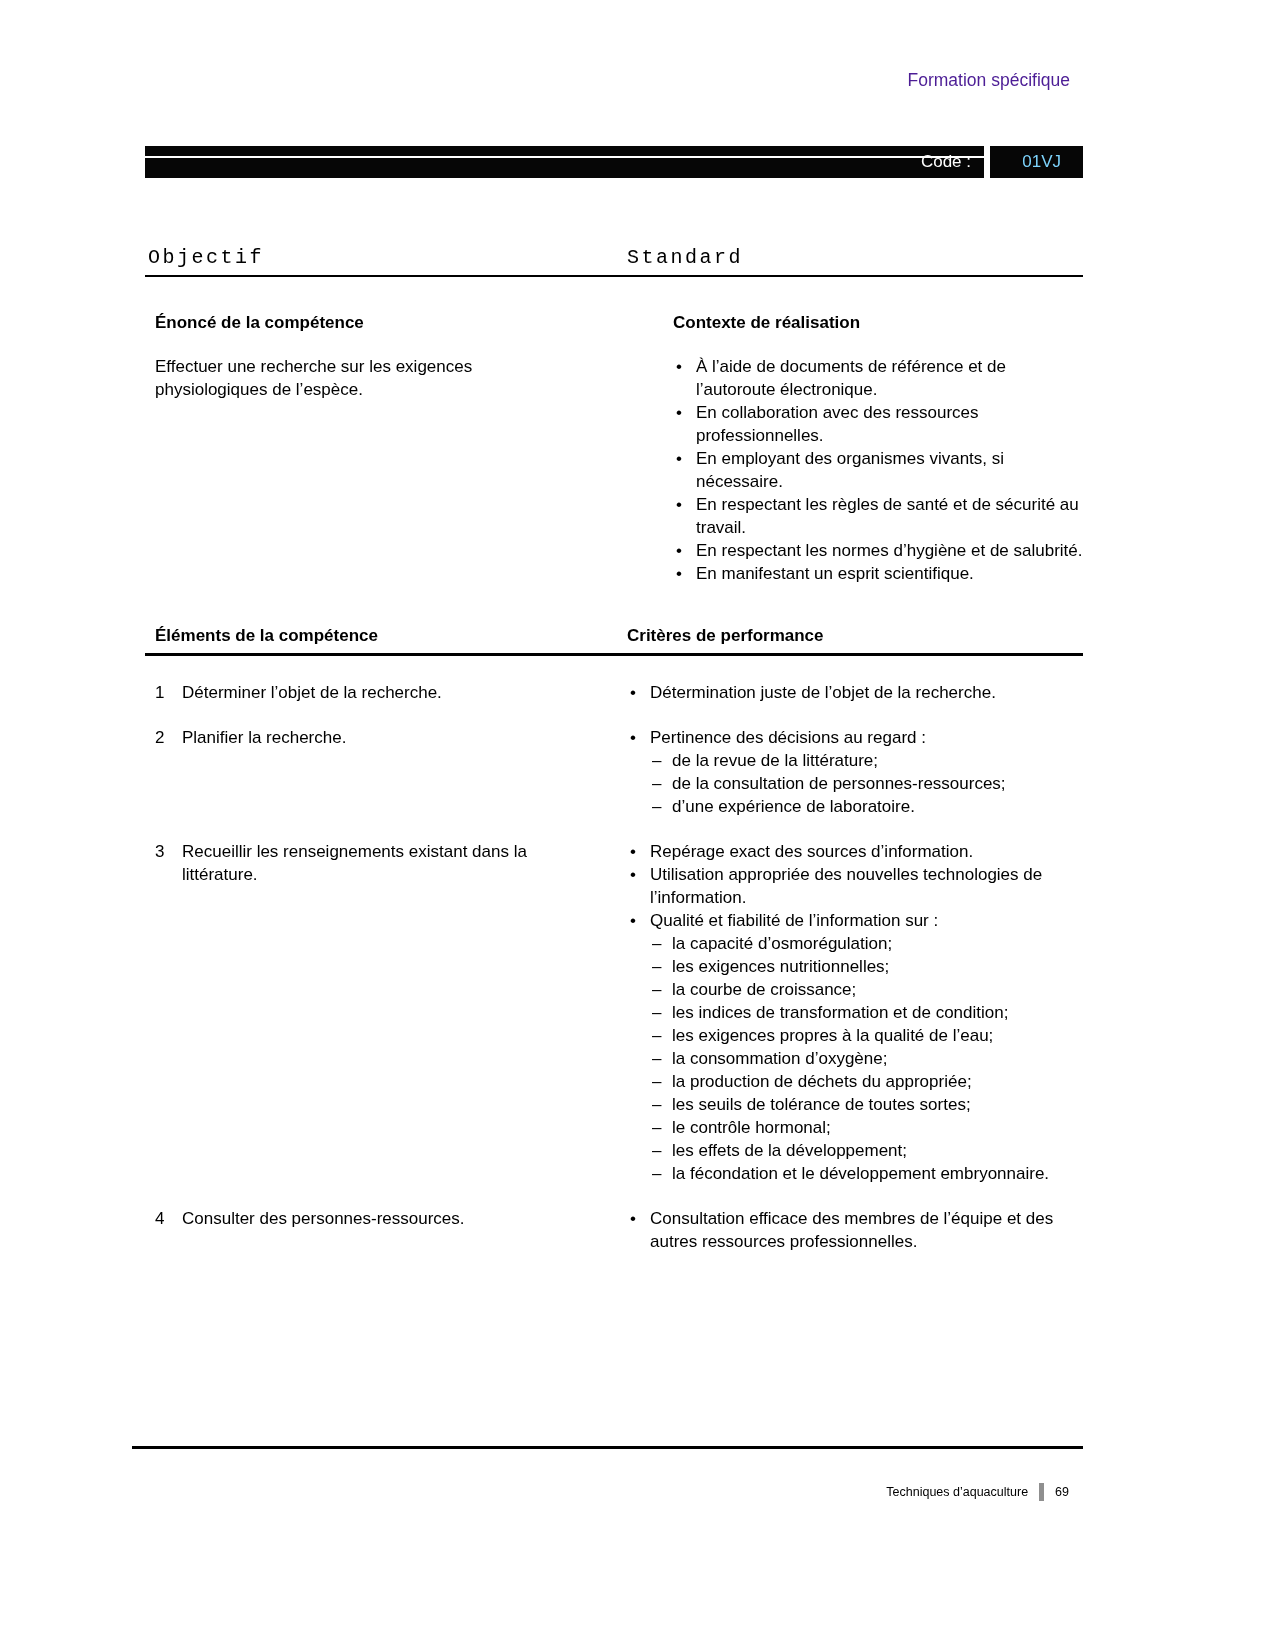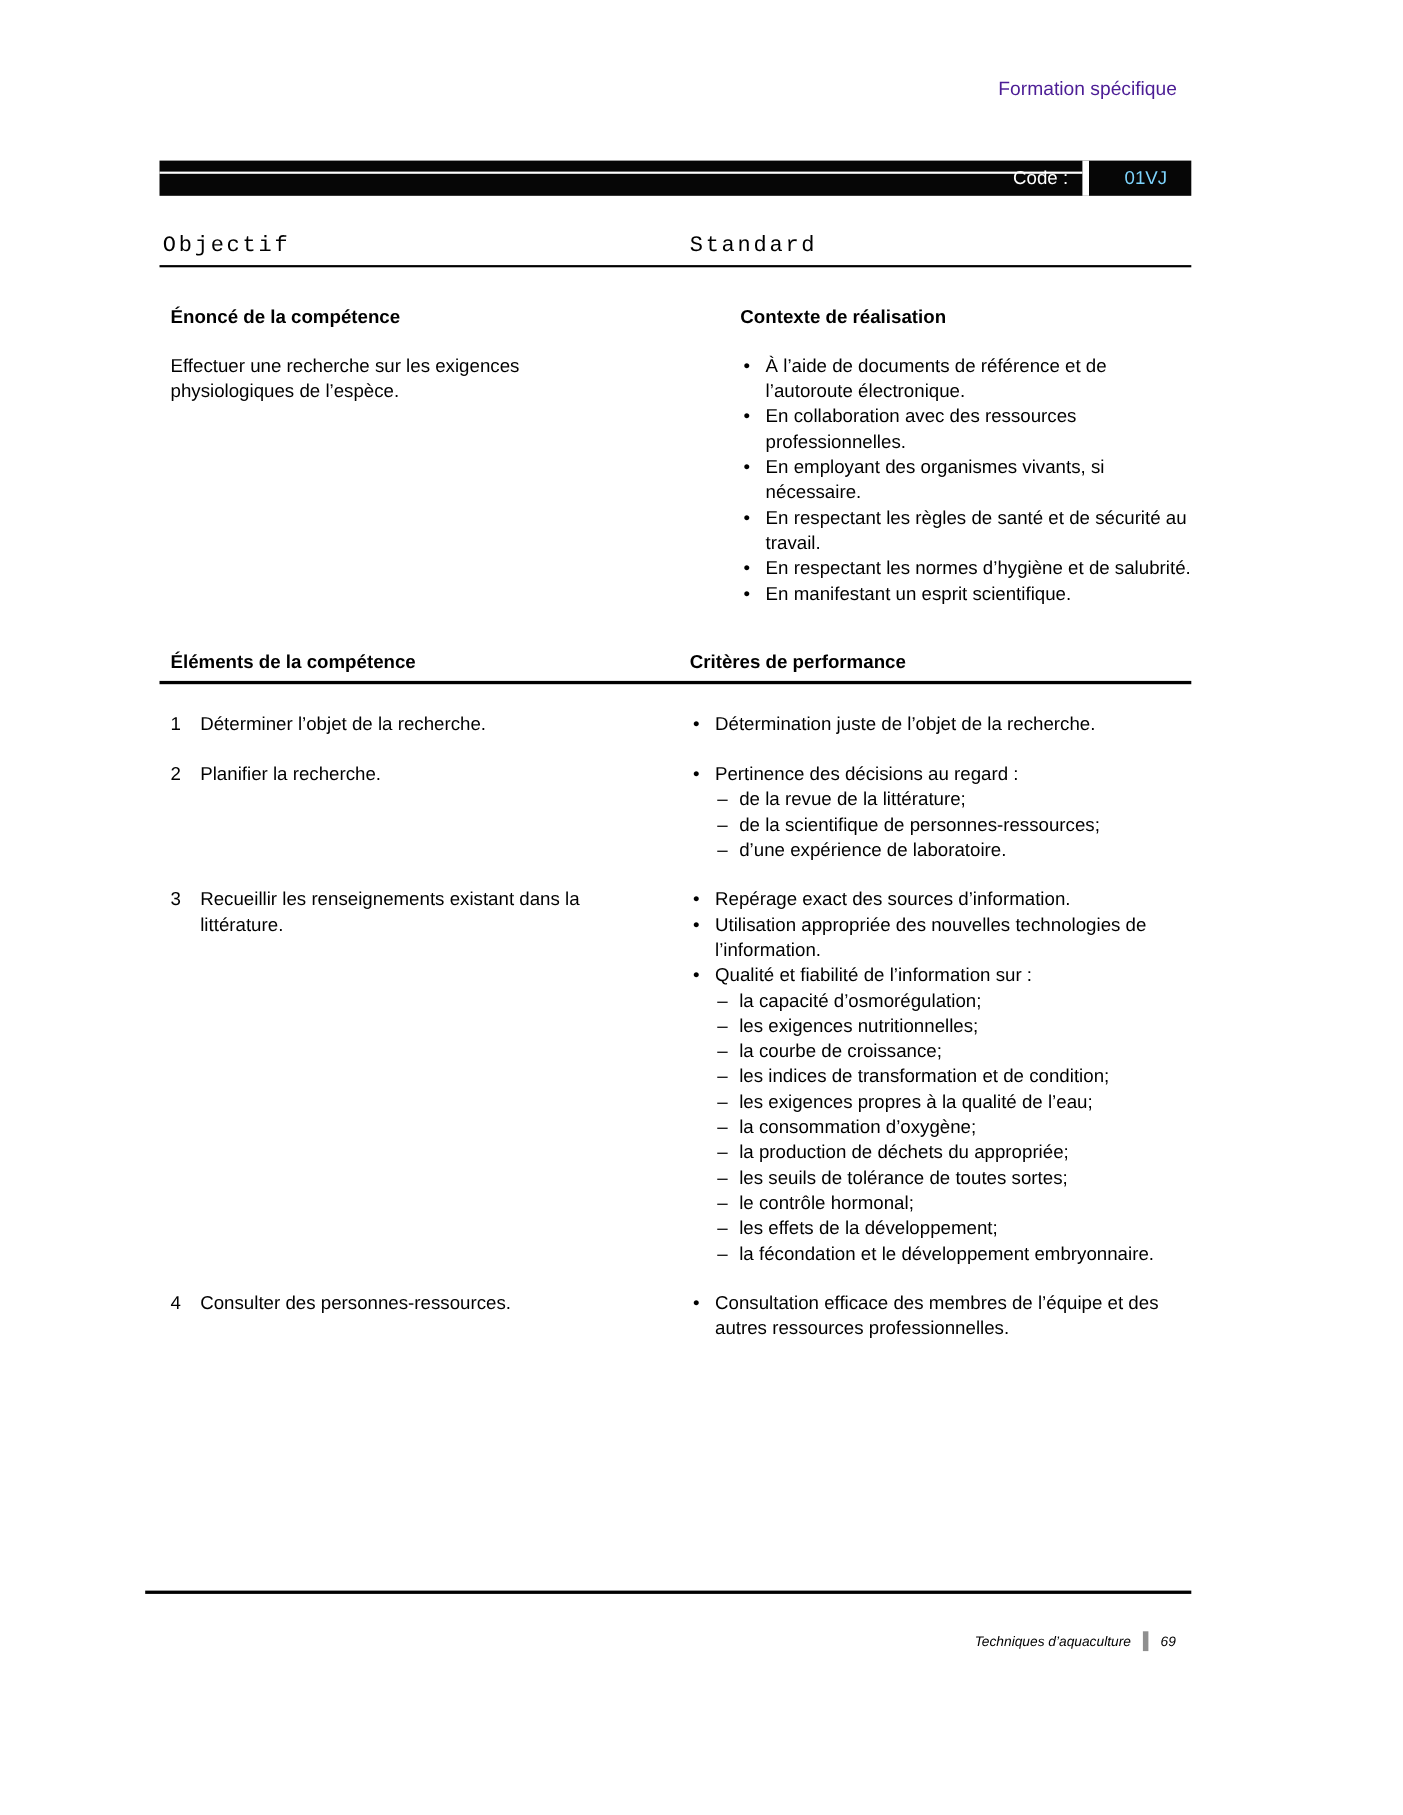--- a/index.html
+++ b/index.html
@@ -51,21 +51,21 @@
   .code-value {
     position: absolute;
     right: 22px; top: 50%;
     transform: translateY(-50%);
     color: #7dd3fc; font-size: 17px;
   }
   
   .heads-row {
     display: grid;
     grid-template-columns: 482px 1fr;
-    margin-top: 34px;
+    margin-top: 68px;
   }
   .mono-head {
     font-family: "Liberation Mono", "DejaVu Sans Mono", monospace;
     font-size: 20px;
     letter-spacing: 2.5px;
   }
   .heads-row .mono-head:first-child { padding-left: 3px; }
   .rule {
     border: none;
     border-top: 2px solid #000;
@@ -136,21 +136,21 @@
   }
   .footer-rule { border: none; border-top: 3px solid #000; }
   .footer-line {
     display: flex;
     justify-content: flex-end;
     align-items: center;
     margin-top: 34px;
     padding-right: 14px;
     gap: 11px;
   }
-  .footer-doc, .footer-page { font-size: 12.5px; font-style: italic; }
+  .footer-doc, .footer-page { font-size: 12.5px; }
   .footer-bar { width: 5px; height: 18px; background: #8f8f8f; }
 </style>
 </head>
 <body>
 
 <div class="page">
 
   <div class="running-header">Formation spécifique</div>
 
   <div class="code-bar">
@@ -230,21 +230,21 @@
           <div class="bullet-item">
             <span class="bullet-marker">•</span>
             <div class="bullet-text">Pertinence des décisions au regard :</div>
           </div>
           <div class="dash-item">
             <span class="dash-marker">–</span>
             <div class="bullet-text">de la revue de la littérature;</div>
           </div>
           <div class="dash-item">
             <span class="dash-marker">–</span>
-            <div class="bullet-text">de la scientifique de personnes-ressources;</div>
+            <div class="bullet-text">de la consultation de personnes-ressources;</div>
           </div>
           <div class="dash-item">
             <span class="dash-marker">–</span>
             <div class="bullet-text">d’une expérience de laboratoire.</div>
           </div>
         </div>
       </div>
       <div class="comp-row">
         <div class="cell-left">
           <span class="item-num">3</span>

